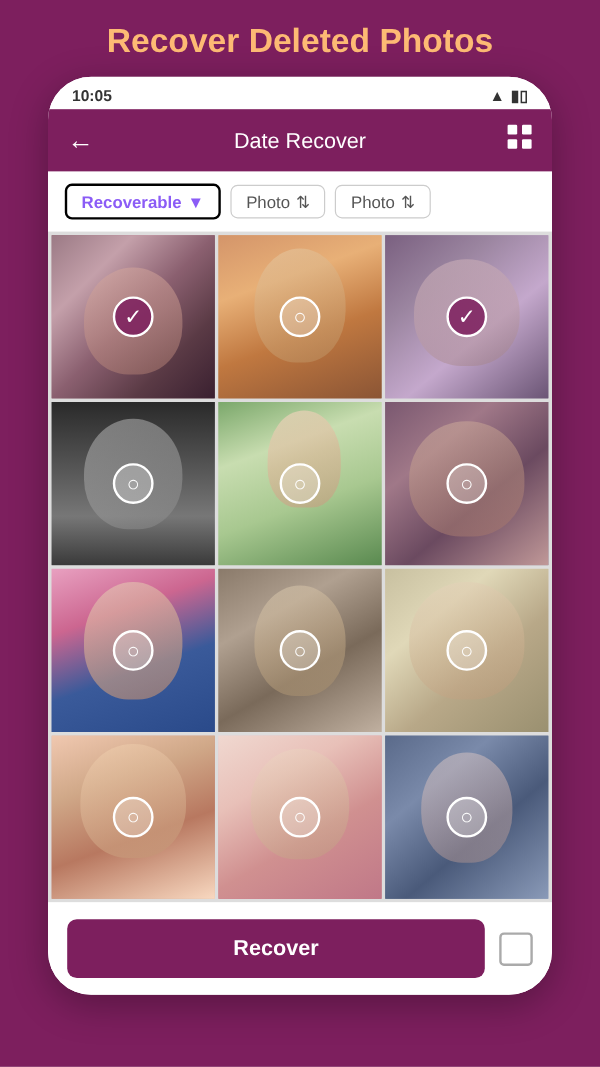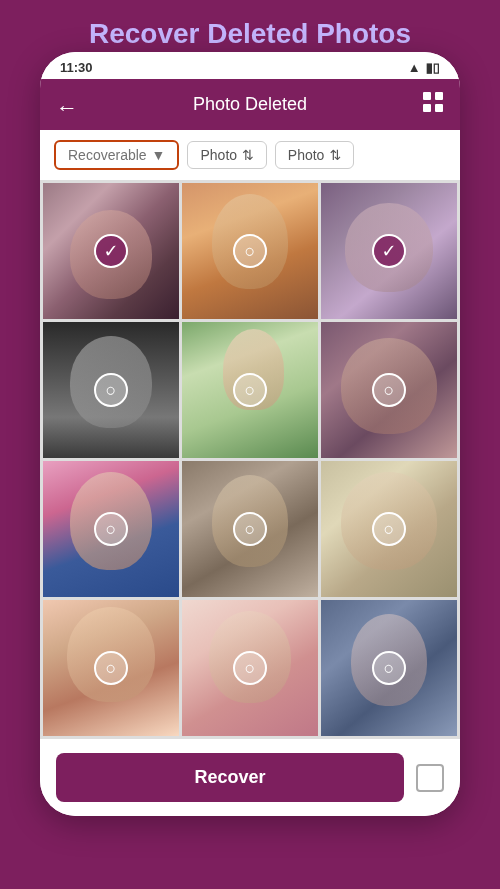--- a/index.html
+++ b/index.html
@@ -9,25 +9,25 @@
       height: 889px;
       background-color: #7d1f5e;
       display: flex;
       flex-direction: column;
       align-items: center;
       font-family: 'Arial', sans-serif;
       overflow: hidden;
     }
 
     .page-title {
-      color: #c4b5fd;
+      color: #fdba74;
       font-size: 28px;
       font-weight: bold;
       text-align: center;
-      padding: 18px 20px 2px;
+      padding: 18px 20px 14px;
     }
 
     .phone-frame {
       width: 420px;
       background: white;
       border-radius: 36px;
       overflow: hidden;
       box-shadow: 0 8px 32px rgba(0,0,0,0.3);
       display: flex;
       flex-direction: column;
@@ -82,29 +82,29 @@
 
     .filter-bar {
       background: white;
       display: flex;
       gap: 8px;
       padding: 10px 14px;
       align-items: center;
     }
 
     .filter-btn {
-      border: 2px solid #c2410c;
+      border: 2px solid #000000;
       border-radius: 6px;
       padding: 5px 12px;
       display: flex;
       align-items: center;
       gap: 5px;
       font-size: 14px;
-      color: #737373;
-      font-weight: 400;
+      color: #8b5cf6;
+      font-weight: 700;
       cursor: pointer;
       background: white;
     }
 
     .filter-btn-neutral {
       border: 1px solid #ccc;
       border-radius: 6px;
       padding: 5px 12px;
       display: flex;
       align-items: center;
@@ -206,30 +206,30 @@
     }
   </style>
 </head>
 <body>
 
 <h1 class="page-title">Recover Deleted Photos</h1>
 
 <div class="phone-frame">
 
   <div class="status-bar">
-    <span>11:30</span>
+    <span>10:05</span>
     <div class="status-right">
       <span class="wifi-icon">▲</span>
       <span class="battery-icon">▮▯</span>
     </div>
   </div>
 
   <div class="app-header">
     <span class="header-back">←</span>
-    <span class="header-title">Photo Deleted</span>
+    <span class="header-title">Date Recover</span>
     <span class="header-grid-icon">
       <svg width="22" height="22" viewBox="0 0 22 22" fill="white">
         <rect x="1" y="1" width="8" height="8" rx="1"></rect>
         <rect x="13" y="1" width="8" height="8" rx="1"></rect>
         <rect x="1" y="13" width="8" height="8" rx="1"></rect>
         <rect x="13" y="13" width="8" height="8" rx="1"></rect>
       </svg>
     </span>
   </div>
 

